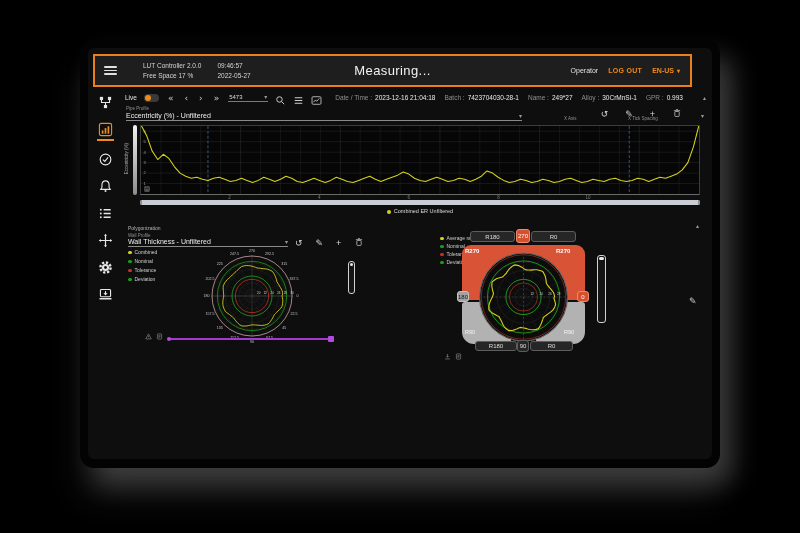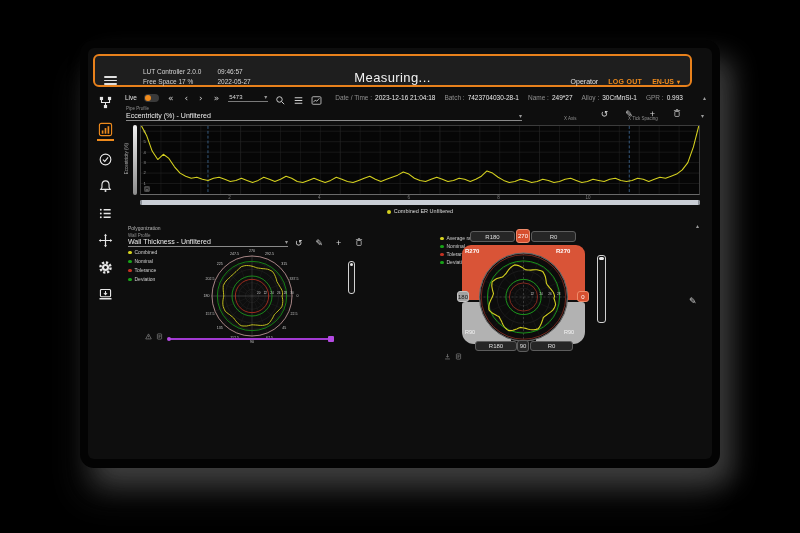--- a/index.html
+++ b/index.html
@@ -4,21 +4,21 @@
 <style>
   html,body{margin:0;padding:0;background:#000;width:800px;height:533px;overflow:hidden;
     font-family:"Liberation Sans",sans-serif;-webkit-font-smoothing:antialiased;}
   *{box-sizing:border-box;}
   .device{position:absolute;left:80px;top:40px;width:640px;height:428px;background:#030303;
     border-radius:14px;box-shadow:14px 16px 26px rgba(125,125,125,.40),0 30px 34px rgba(80,80,80,.28);}
   .screen{position:absolute;left:8px;top:8px;right:8px;bottom:9px;background:#0e0e0e;border-radius:6px;overflow:hidden;}
 
   
   .app-header{position:absolute;left:5px;top:6px;right:20px;height:33px;background:#1e1e1e;
-    border:2px solid #e8811c;border-radius:6px;display:flex;align-items:flex-end;}
+    border:2px solid #e8811c;border-radius:0;display:flex;align-items:center;}
   .burger{width:13px;height:9px;margin-left:9px;display:flex;flex-direction:column;justify-content:space-between;cursor:pointer;}
   .burger i{display:block;height:1.6px;background:#e0e0e0;border-radius:1px;}
   .hdr-info{display:flex;gap:16px;margin-left:26px;}
   .hdr-col{display:flex;flex-direction:column;gap:3px;font-size:6.5px;color:#d6d6d6;line-height:7px;}
   .hdr-title{position:absolute;left:0;right:0;text-align:center;font-size:13px;color:#f2f2f2;letter-spacing:.4px;pointer-events:none;}
   .hdr-right{margin-left:auto;display:flex;align-items:center;gap:10px;margin-right:10px;font-size:7px;}
   .hdr-user{color:#e0e0e0;}
   .hdr-logout{color:#ef8b1d;font-weight:bold;letter-spacing:.3px;cursor:pointer;}
   .hdr-lang{color:#ef8b1d;font-weight:bold;display:flex;align-items:center;gap:3px;cursor:pointer;}
   .caret{font-size:6px;color:#ef8b1d;}

